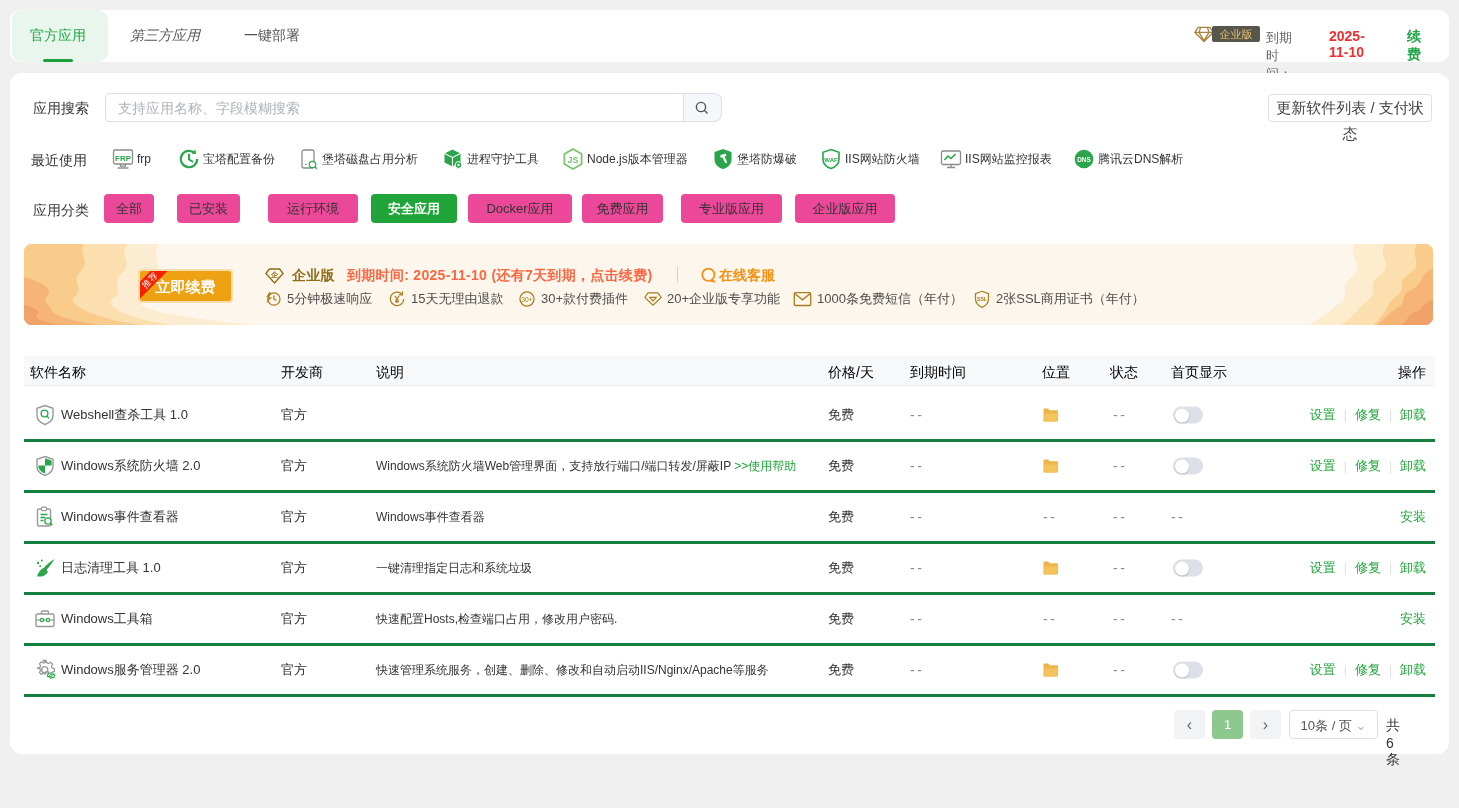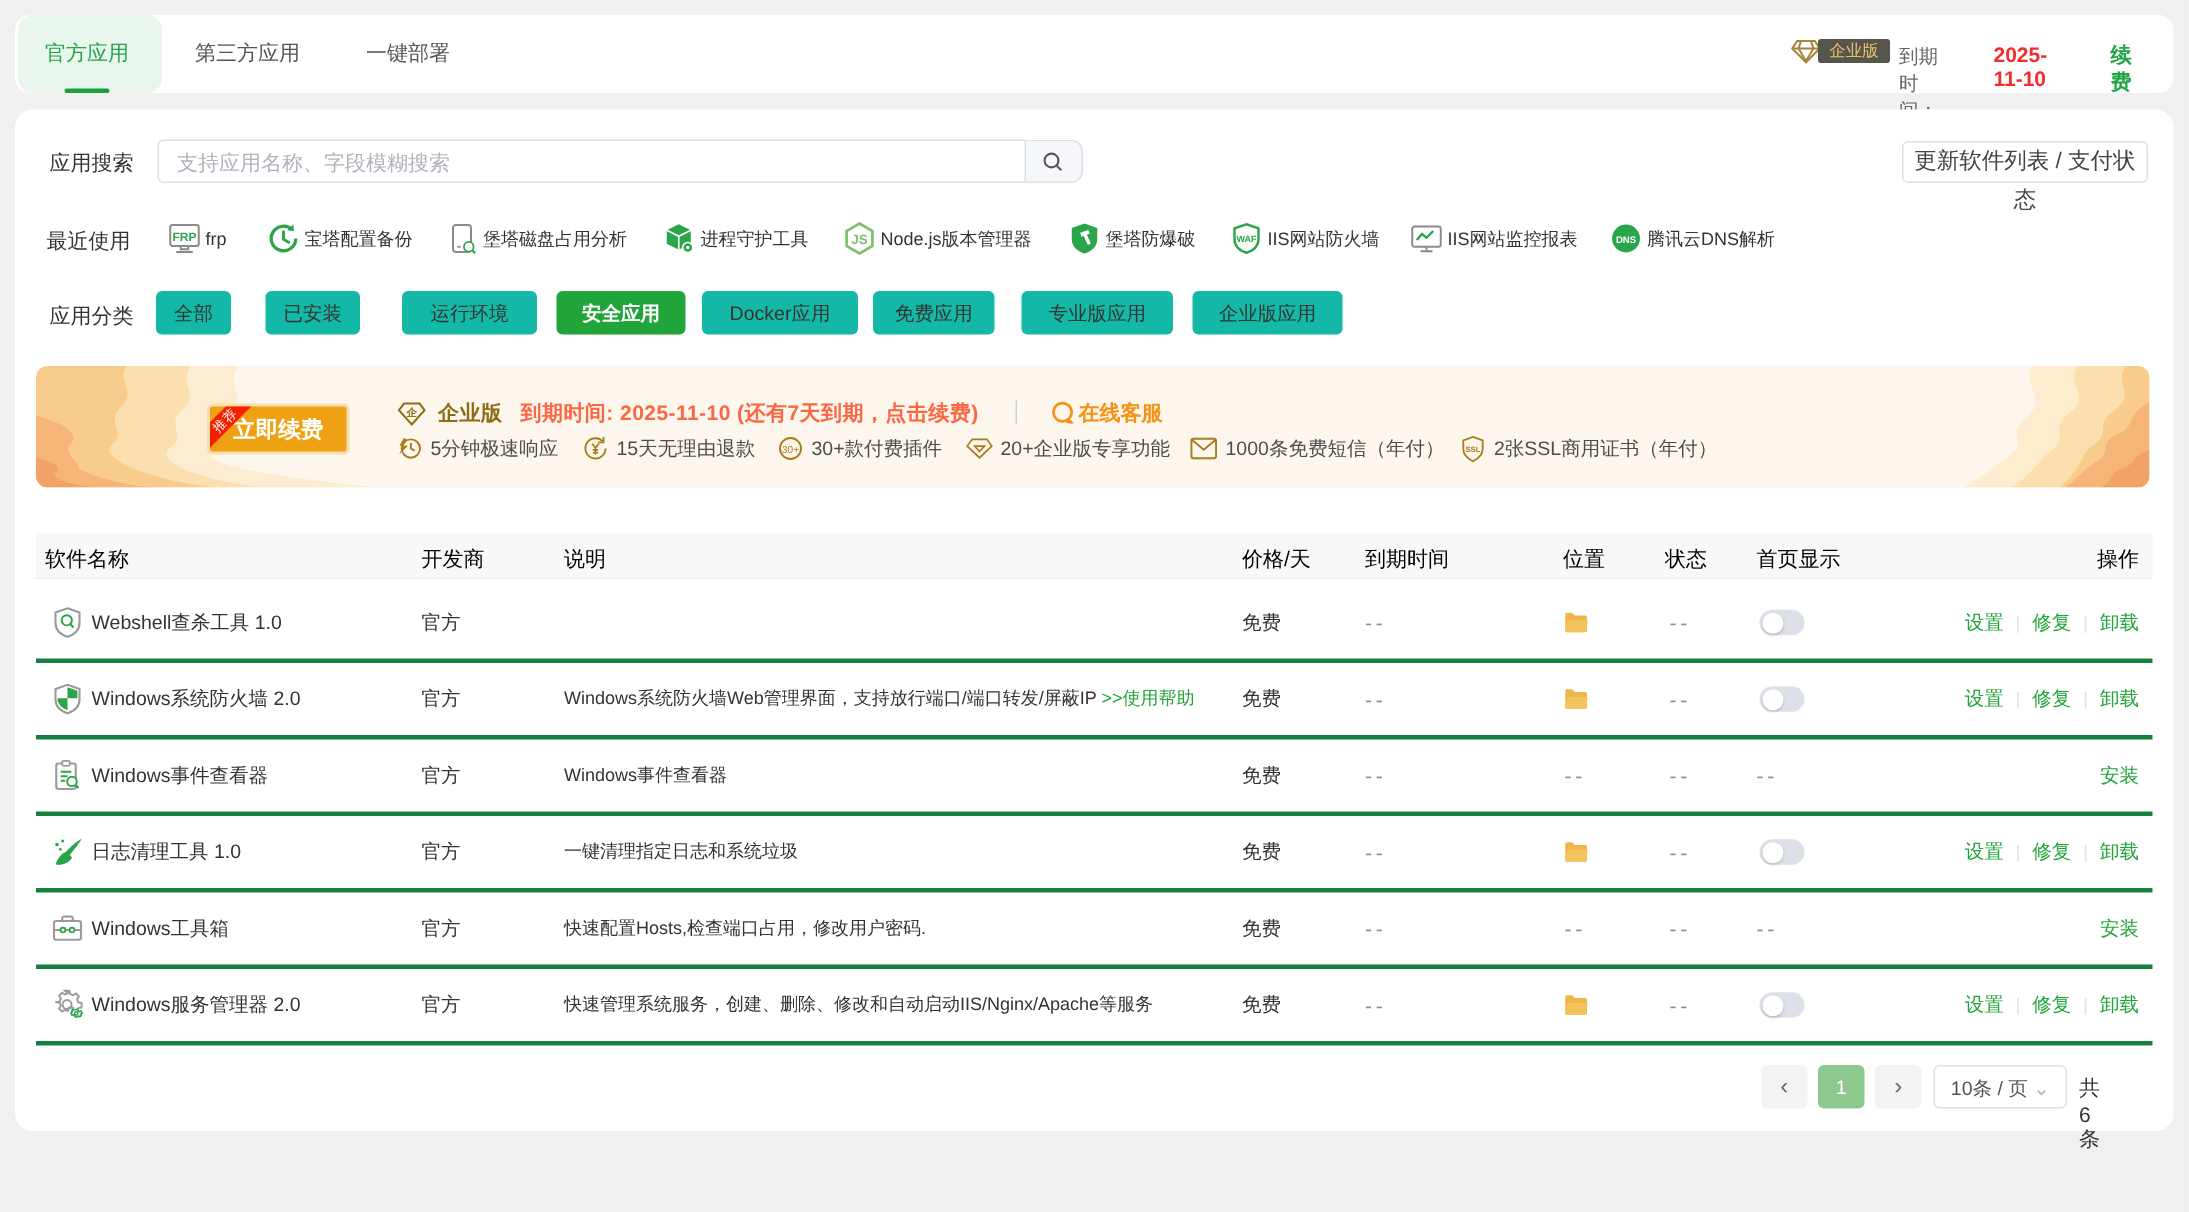--- a/index.html
+++ b/index.html
@@ -5,42 +5,42 @@
 * { margin:0; padding:0; box-sizing:border-box; }
 html,body { width:1459px; height:808px; background:#f0f0f1; font-family:"Liberation Sans",sans-serif; overflow:hidden; }
 .abs { position:absolute; }
 #page { position:relative; width:1182px; height:808px; }
 
 #tabstrip { left:10px; top:10px; width:1439px; height:52px; background:#fff; border-radius:10px; }
 #tab-active { left:12px; top:10px; width:96px; height:52px; background:#e9f6ed; border-radius:10px; }
 .tabtxt { top:28px; font-size:14px; color:#555; transform:translateY(-50%); white-space:nowrap; }
 #tabt1 { left:30px; top:36px; color:#21a546; }
 #underline { left:43px; top:59px; width:30px; height:3px; background:#1ba03a; border-radius:2px; }
-#tabt2 { left:130px; top:36px; }
+#tabt2 { left:130px; top:36px;font-style:italic; }
 #tabt3 { left:244px; top:36px; }
 #vipbadge { left:1212px; top:26px; width:48px; height:16px; background:#57564c; color:#e7c06c; font-size:11px; text-align:center; line-height:16px; border-radius:2px; }
 #expire-label { left:1266px; top:29px; font-size:13px; color:#666; }
 #expire-date { left:1329px; top:28px; font-size:14px; font-weight:bold; color:#f22d2d; }
 #renew-top { left:1407px; top:28px; font-size:14px; font-weight:bold; color:#21a546; }
 
 #card { left:10px; top:73px; width:1439px; height:681px; background:#fff; border-radius:12px; }
 
 .rowlabel { font-size:14px; color:#333; }
 #lbl-search { left:33px; top:100px; }
 #searchinput { left:105px; top:93px; width:579px; height:29px; border:1px solid #dcdfe6; border-radius:4px 0 0 4px; background:#fff; }
 #placeholder { left:118px; top:100px; font-size:14px; color:#aeb3bc; }
 #searchbtn { left:684px; top:93px; width:38px; height:29px; background:#f5f7fa; border:1px solid #dcdfe6; border-left:none; border-radius:0 8px 8px 0; }
 #updatebtn { left:1268px; top:94px; width:164px; height:28px; border:1px solid #dcdfe6; border-radius:4px; font-size:15px; color:#444; text-align:center; line-height:26px; }
 
 #lbl-recent { left:31px; top:152px; }
 .recent-item { top:147px; height:24px; display:flex; align-items:center; }
 .recent-item span { font-size:12px; color:#333; margin-left:3px; white-space:nowrap; }
 
 #lbl-cat { left:33px; top:202px; }
-.chip { top:194px; height:29px; background:#14b8a6; border-radius:4px; font-size:13px; color:#333; text-align:center; line-height:29px; white-space:nowrap; }
+.chip { top:194px; height:29px; background:#ec4899; border-radius:4px; font-size:13px; color:#333; text-align:center; line-height:29px; white-space:nowrap; }
 .chip.active { background:#21a53a; color:#fff; font-weight:bold; }
 
 #banner { left:24px; top:244px; width:1409px; height:81px; background:#fdf6ec; border-radius:8px; overflow:hidden; }
 #renewbtn { left:114px; top:25px; width:95px; height:34px; background:#eea213; border:2px solid #f7ddab; border-radius:4px; color:#fff; font-size:15px; font-weight:bold; text-align:center; line-height:31px; overflow:hidden; position:absolute; }
 #ribbon { position:absolute; left:-16px; top:3px; width:52px; height:12px; background:#f52000; transform:rotate(-45deg); transform-origin:center; color:#fff; font-size:8.5px; text-align:center; line-height:12px; font-weight:normal; letter-spacing:1px; }
 .bannertop { position:absolute; top:21px; height:21px; display:flex; align-items:center; }
 #b-ent { left:268px; font-size:14px; font-weight:bold; color:#8f6d16; letter-spacing:.3px; }
 #b-expire { left:323px; font-size:14px; font-weight:bold; color:#f96743; letter-spacing:.3px; }
 #b-divider { left:653px; top:23px; width:1px; height:16px; background:#ccd0d9; position:absolute; }
 #b-service { left:695px; font-size:14px; font-weight:bold; color:#f59114; }

